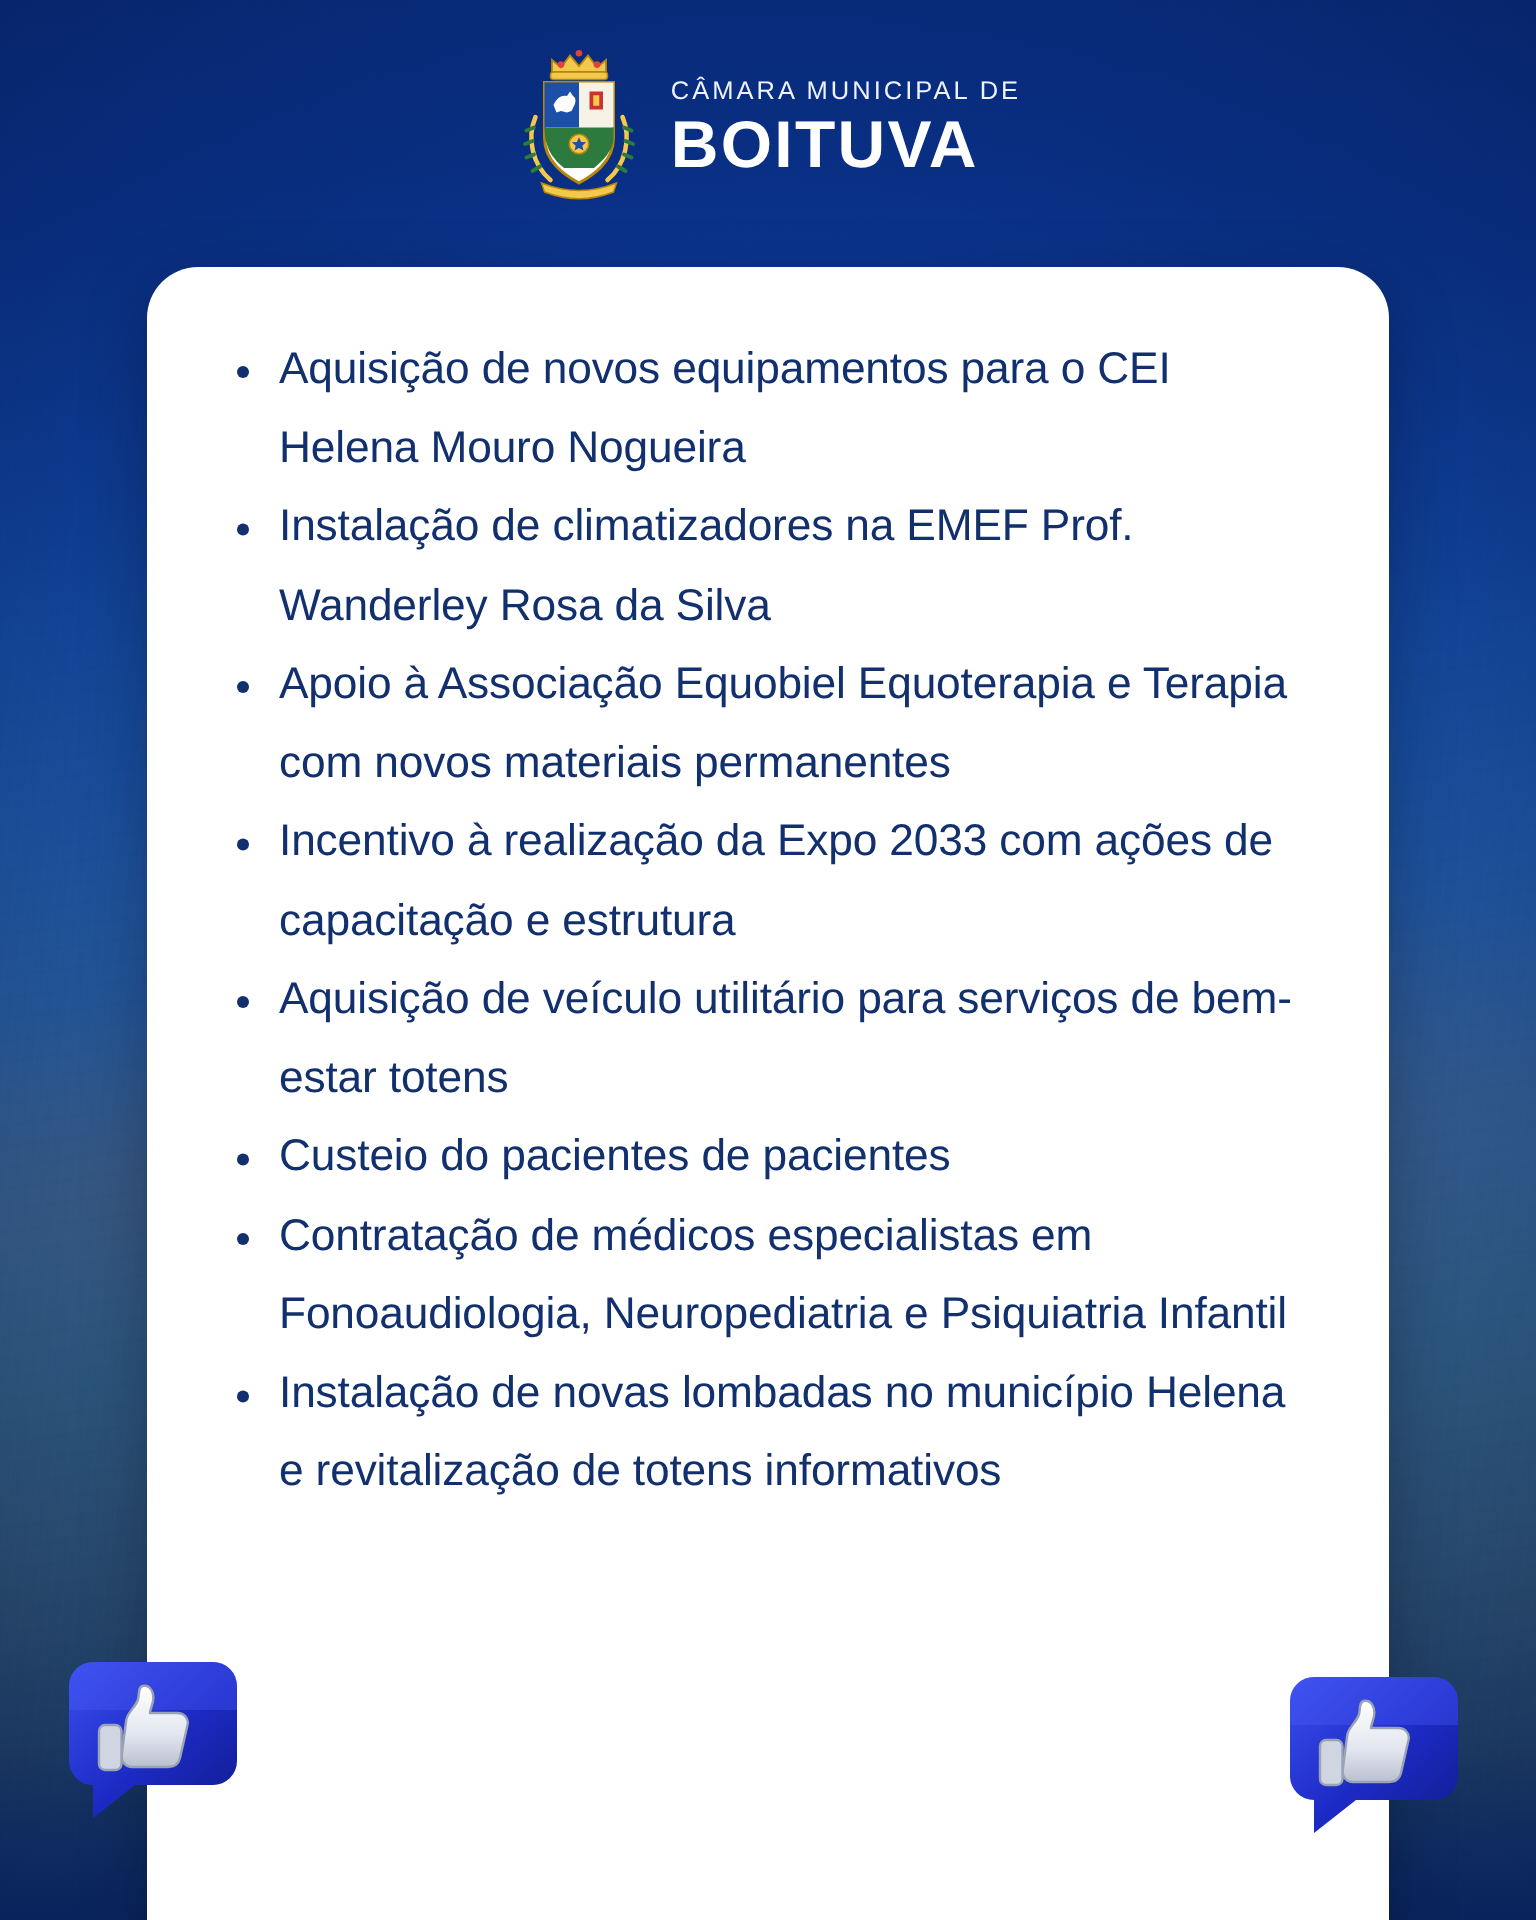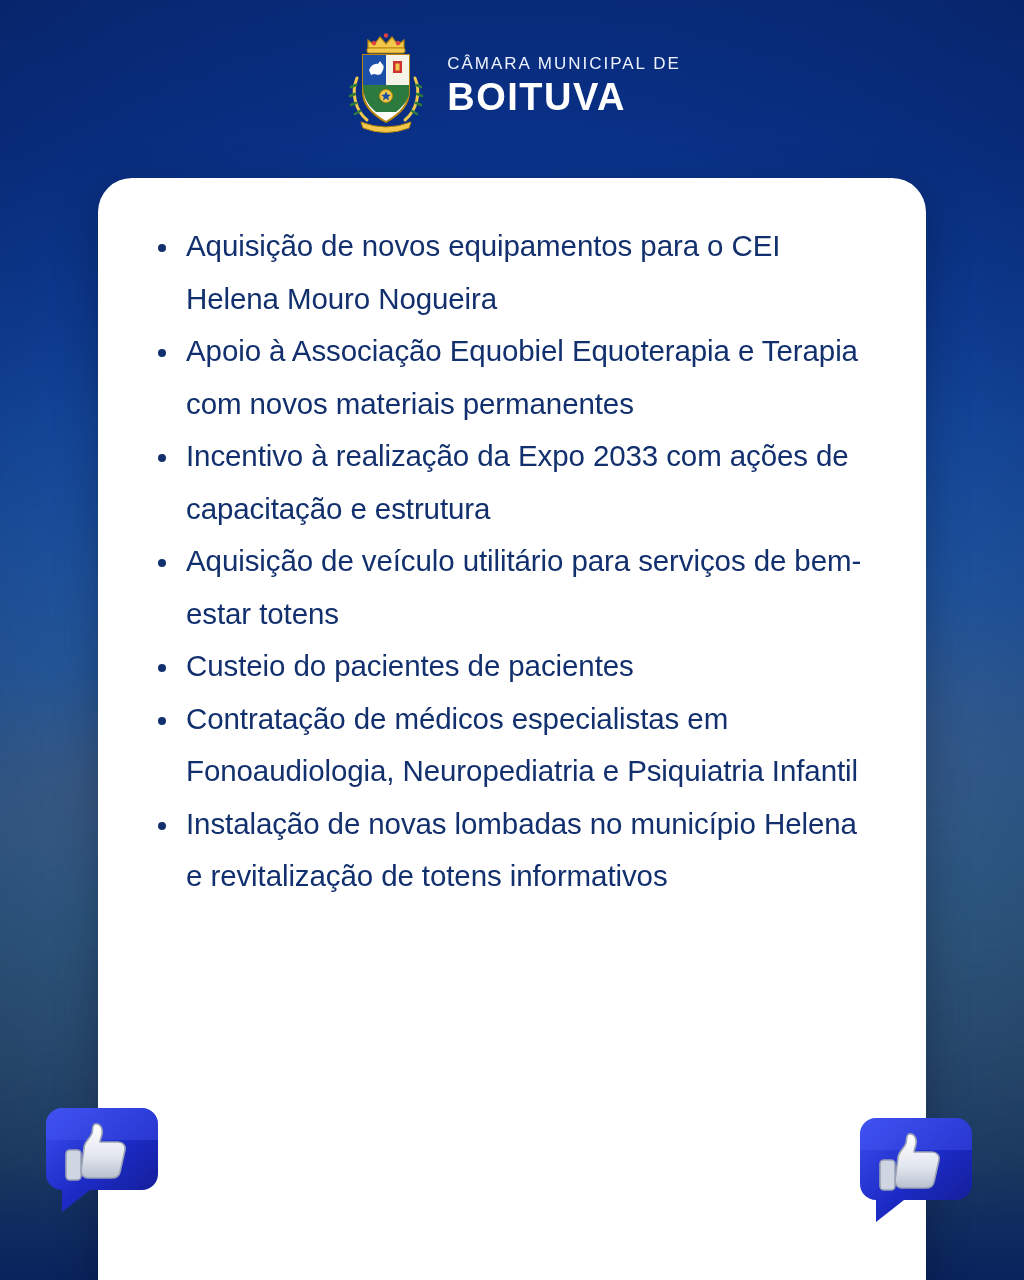--- a/index.html
+++ b/index.html
@@ -104,21 +104,21 @@
     line-height: 1;
     padding-top: 4px;
   }
   .brand-top {
     font-size: 17px;
     letter-spacing: 2.0px;
     font-weight: 400;
     color: #eef3ff;
   }
   .brand-main {
-    font-size: 38px;
+    font-size: 44px;
     font-weight: 700;
     letter-spacing: 1.5px;
     margin-top: 6px;
     color: #ffffff;
   }
 
   
   .card {
     position: absolute;
     left: 98px;
@@ -224,20 +224,21 @@
 
   <div class="brand-text">
     <span class="brand-top">CÂMARA MUNICIPAL DE</span>
     <span class="brand-main">BOITUVA</span>
   </div>
 </div>
 
 <div class="card">
   <ul class="list">
     <li>Aquisição de novos equipamentos para o CEI Helena Mouro Nogueira</li>
+    <li>Instalação de climatizadores na EMEF Prof. Wanderley Rosa da Silva</li>
     <li>Apoio à Associação Equobiel Equoterapia e Terapia com novos materiais permanentes</li>
     <li>Incentivo à realização da Expo 2033 com ações de capacitação e estrutura</li>
     <li>Aquisição de veículo utilitário para serviços de bem-estar totens</li>
     <li>Custeio do pacientes de pacientes</li>
     <li>Contratação de médicos especialistas em Fonoaudiologia, Neuropediatria e Psiquiatria Infantil</li>
     <li>Instalação de novas lombadas no município Helena e revitalização de totens informativos</li>
   </ul>
 </div>
 
 <div class="thumb left">

